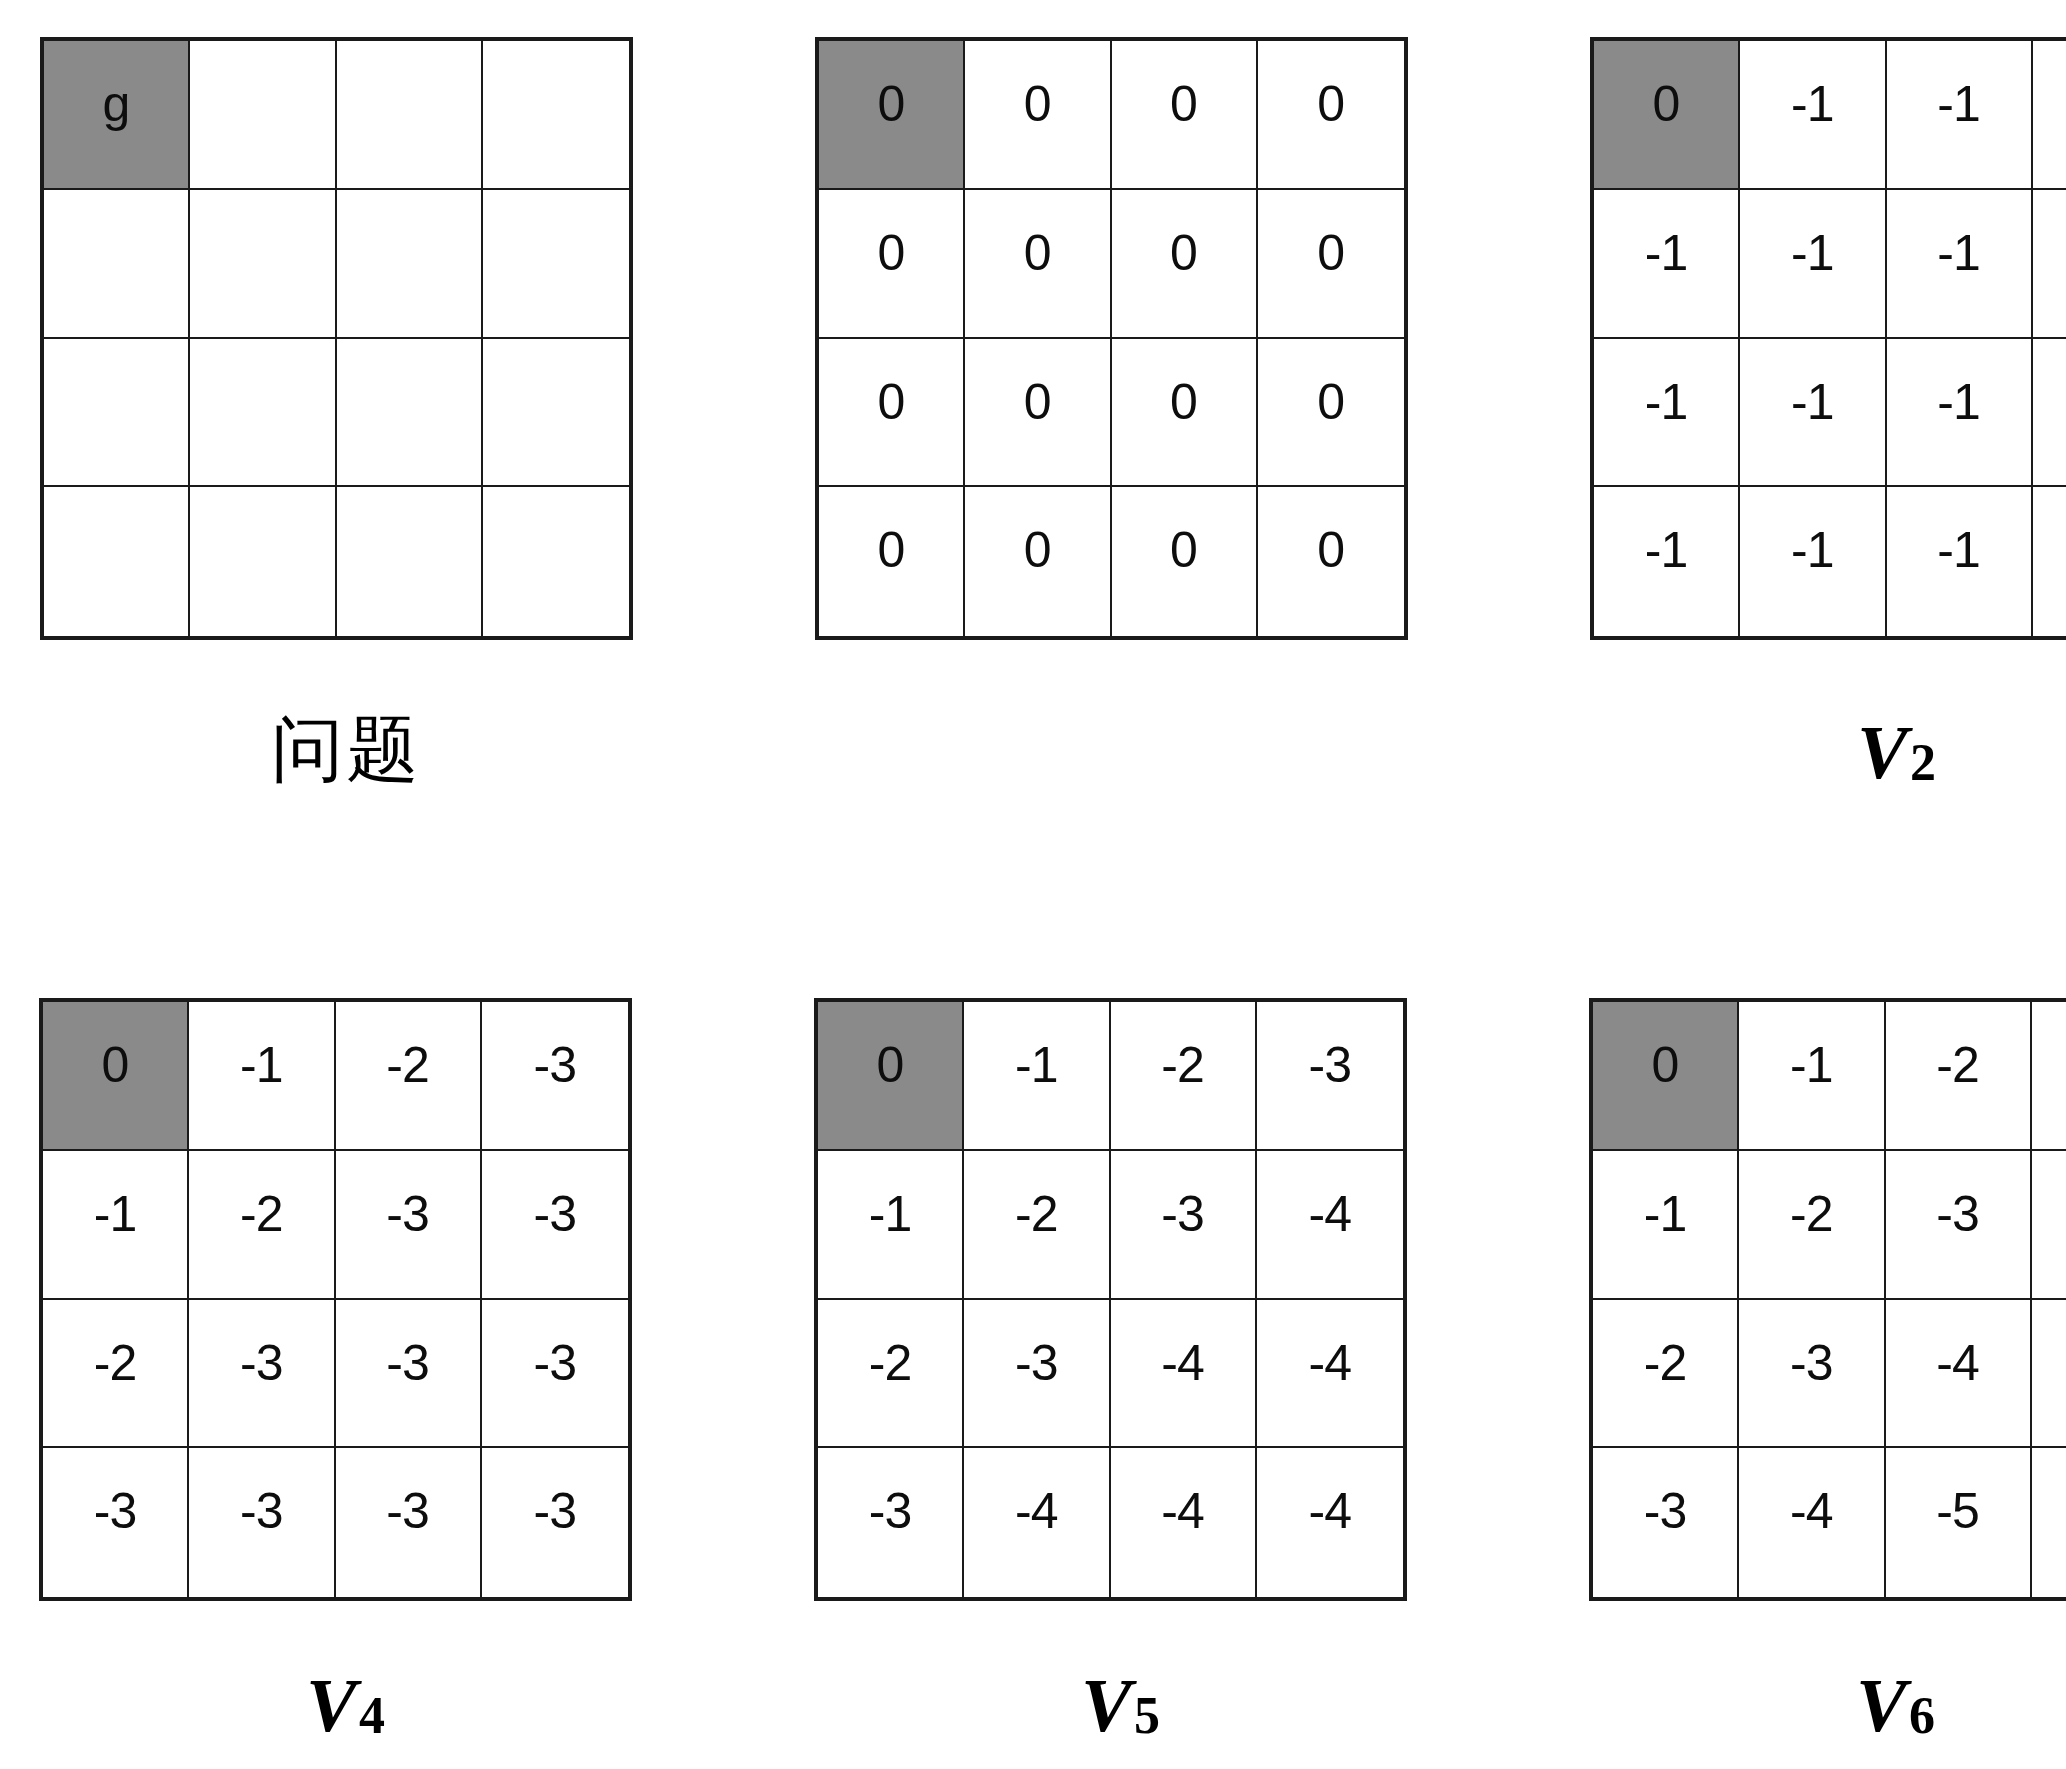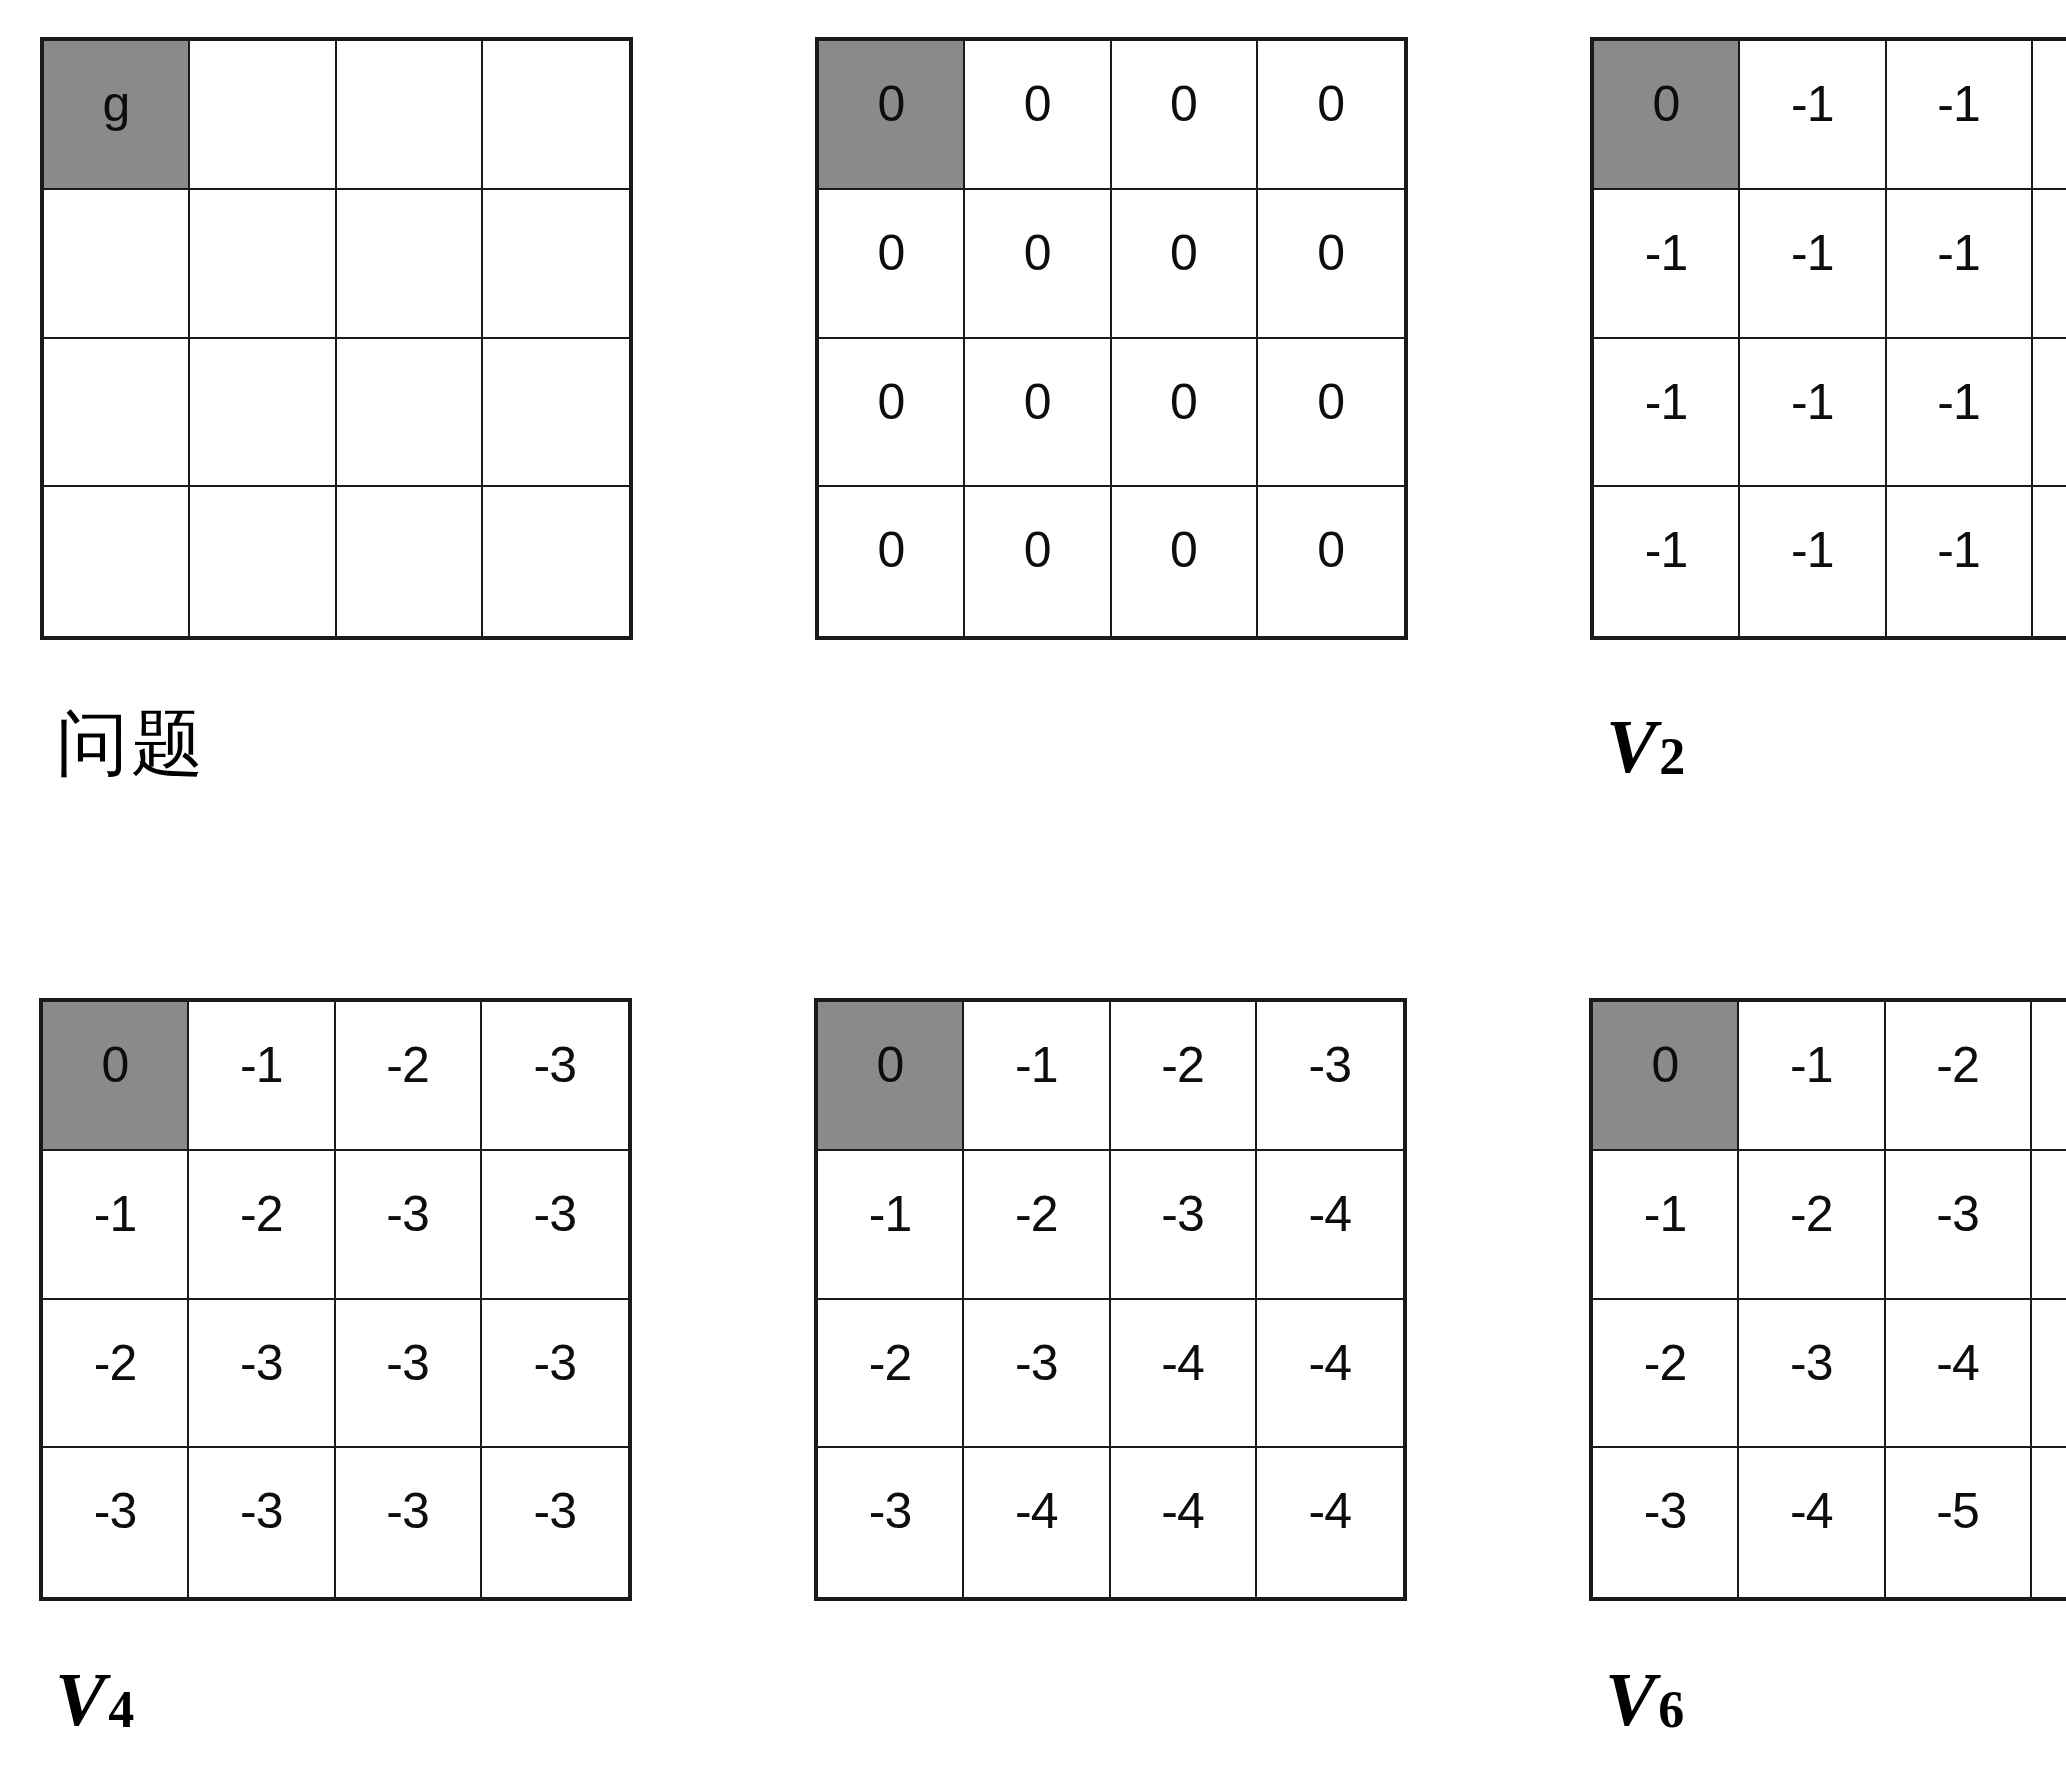--- a/index.html
+++ b/index.html
@@ -69,24 +69,26 @@
   }
   .cell:nth-child(4n) { border-right: none; }
   .cell:nth-child(n+13) { border-bottom: none; }
 
   .cell.shaded {
     background: #8a8a8a;
   }
 
   .panel-label {
     position: absolute;
-    left: 16px;
+    left: 10px;
     width: 593px;
+    text-align: center;
     color: #000000;
     white-space: nowrap;
+    margin-top: 6px;
   }
   .panel-label .lab-v {
     font-family: "Liberation Serif", serif;
     font-style: italic;
     font-weight: bold;
     font-size: 76px;
     line-height: 1;
   }
   .panel-label .lab-sub {
     font-family: "Liberation Serif", serif;
@@ -211,20 +213,21 @@
           <div class="cell">-4</div>
           <div class="cell">-2</div>
           <div class="cell">-3</div>
           <div class="cell">-4</div>
           <div class="cell">-4</div>
           <div class="cell">-3</div>
           <div class="cell">-4</div>
           <div class="cell">-4</div>
           <div class="cell">-4</div>
         </div>
+        <div class="panel-label"><span class="lab-v">V</span><span class="lab-sub">5</span></div>
       </div>
       <div class="panel">
         <div class="grid">
           <div class="cell shaded">0</div>
           <div class="cell">-1</div>
           <div class="cell">-2</div>
           <div class="cell">-3</div>
           <div class="cell">-1</div>
           <div class="cell">-2</div>
           <div class="cell">-3</div>

